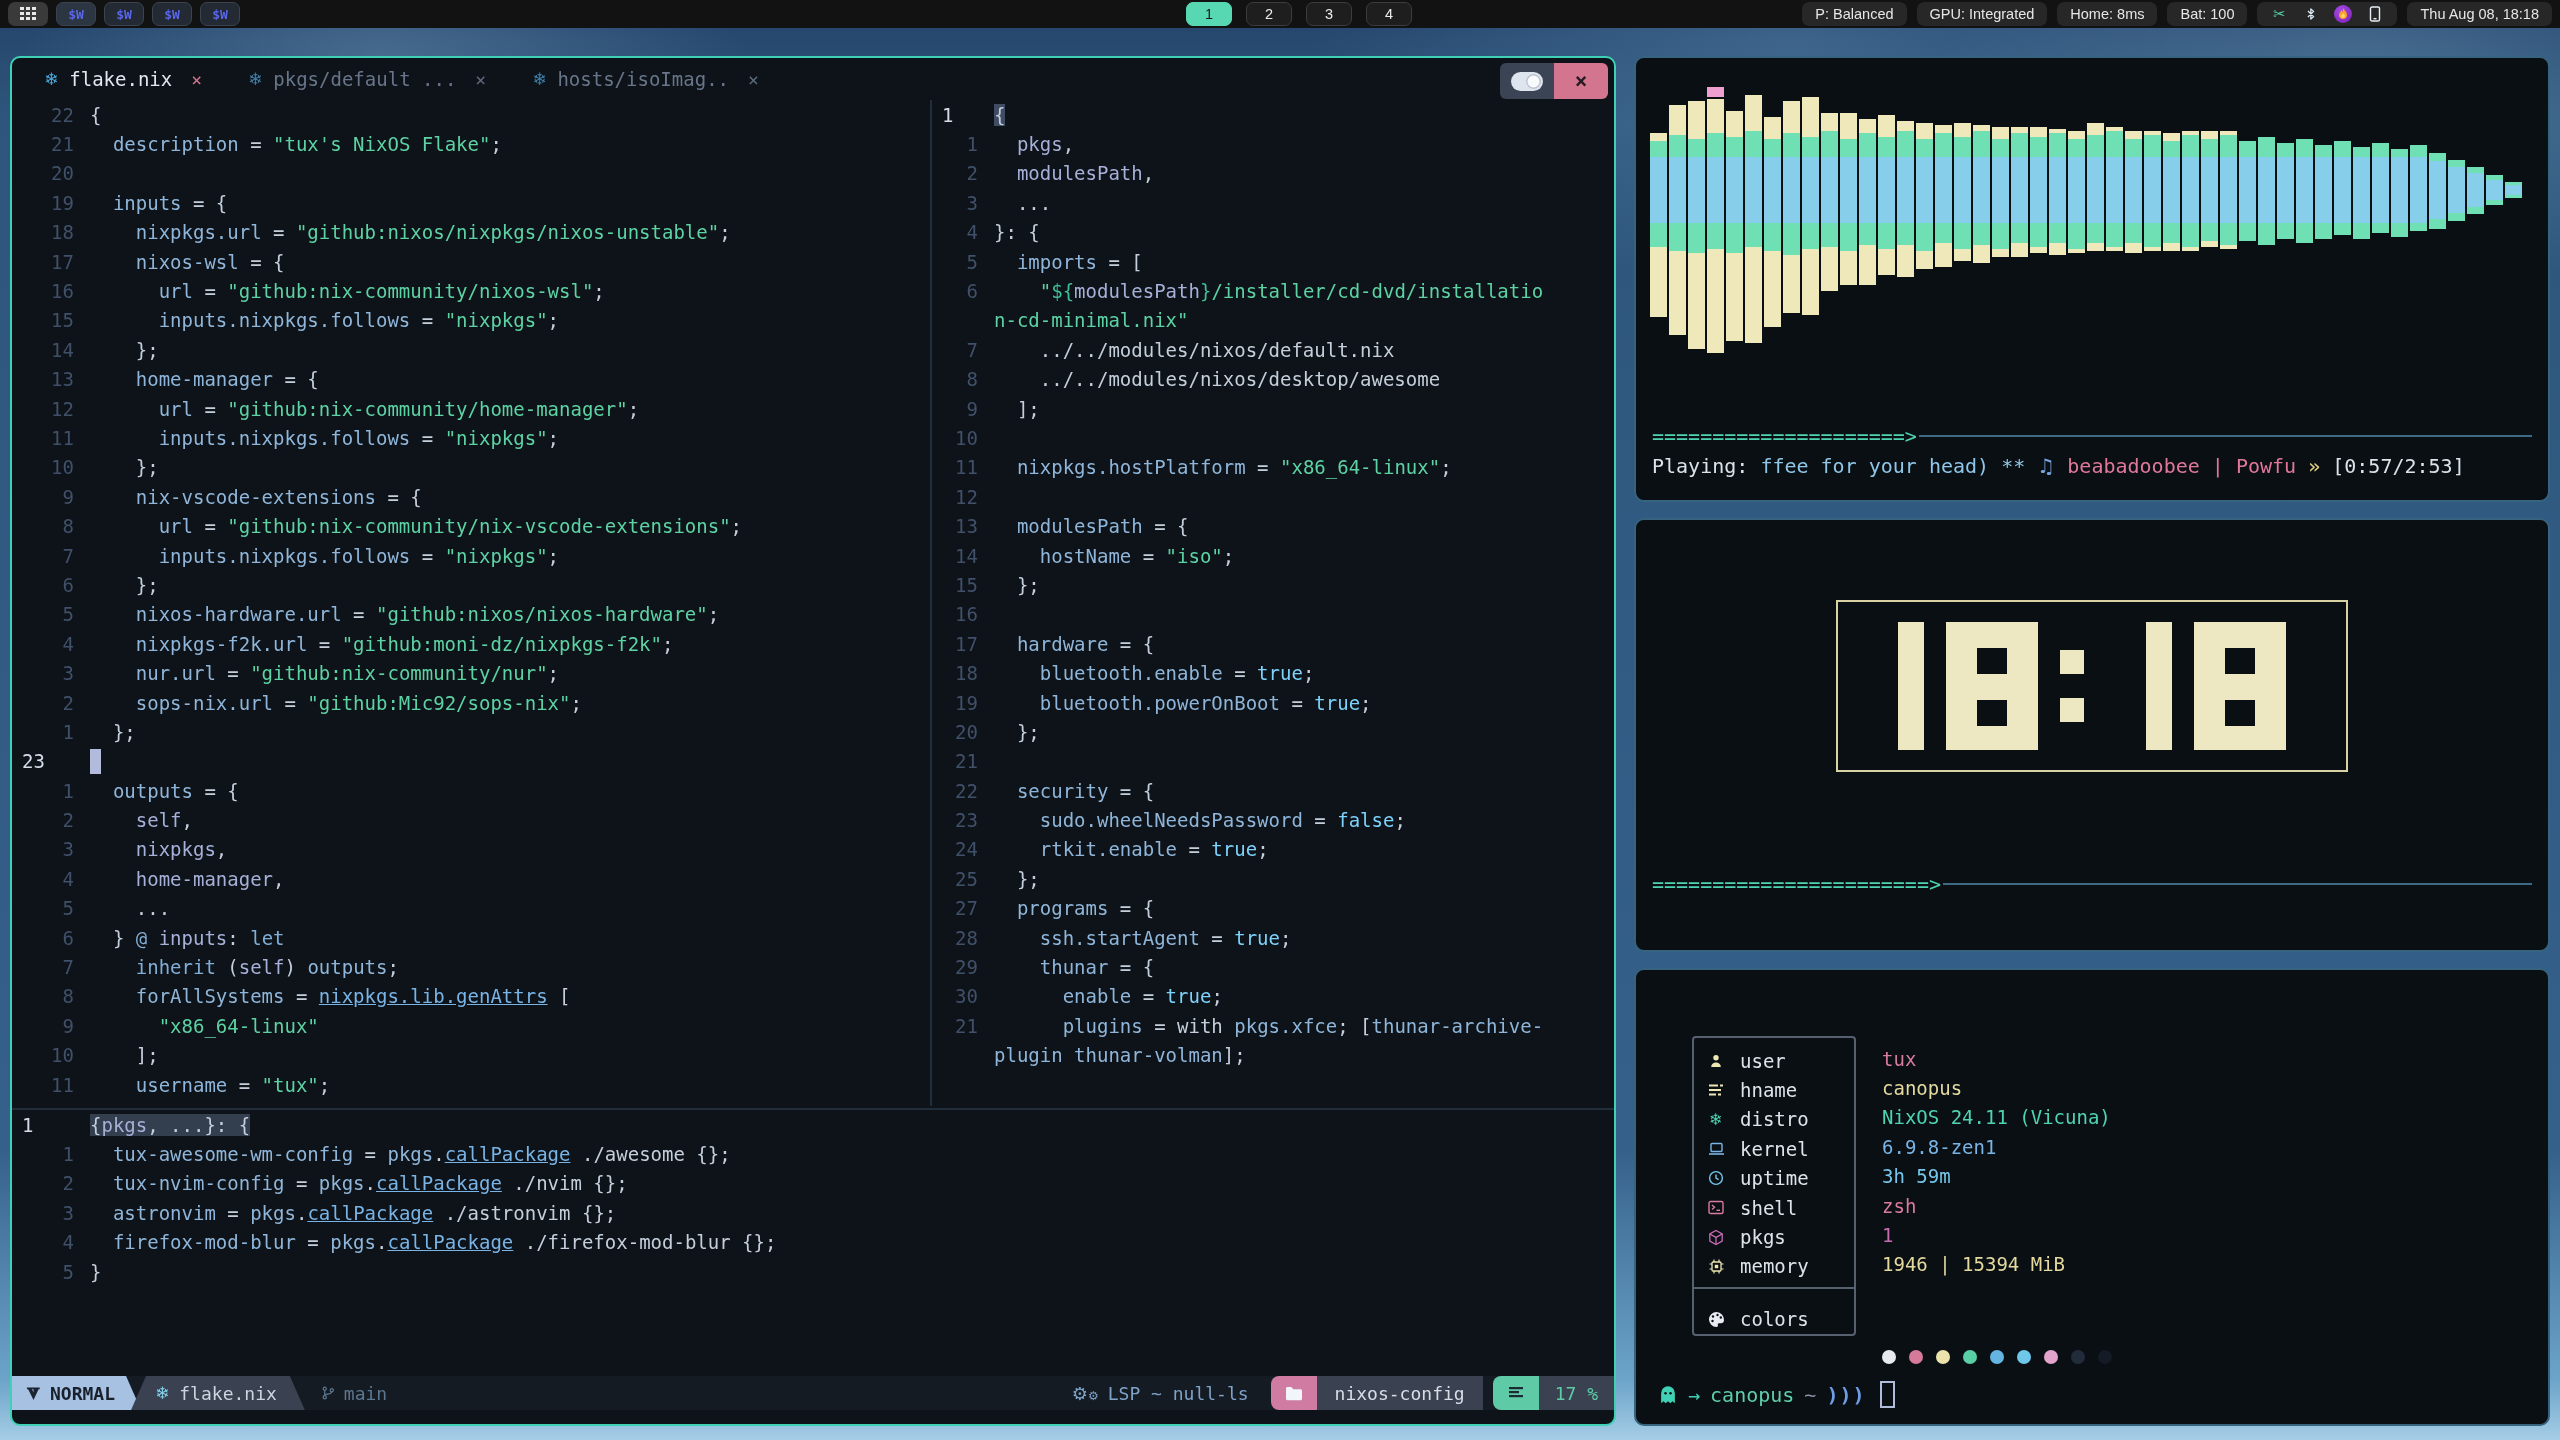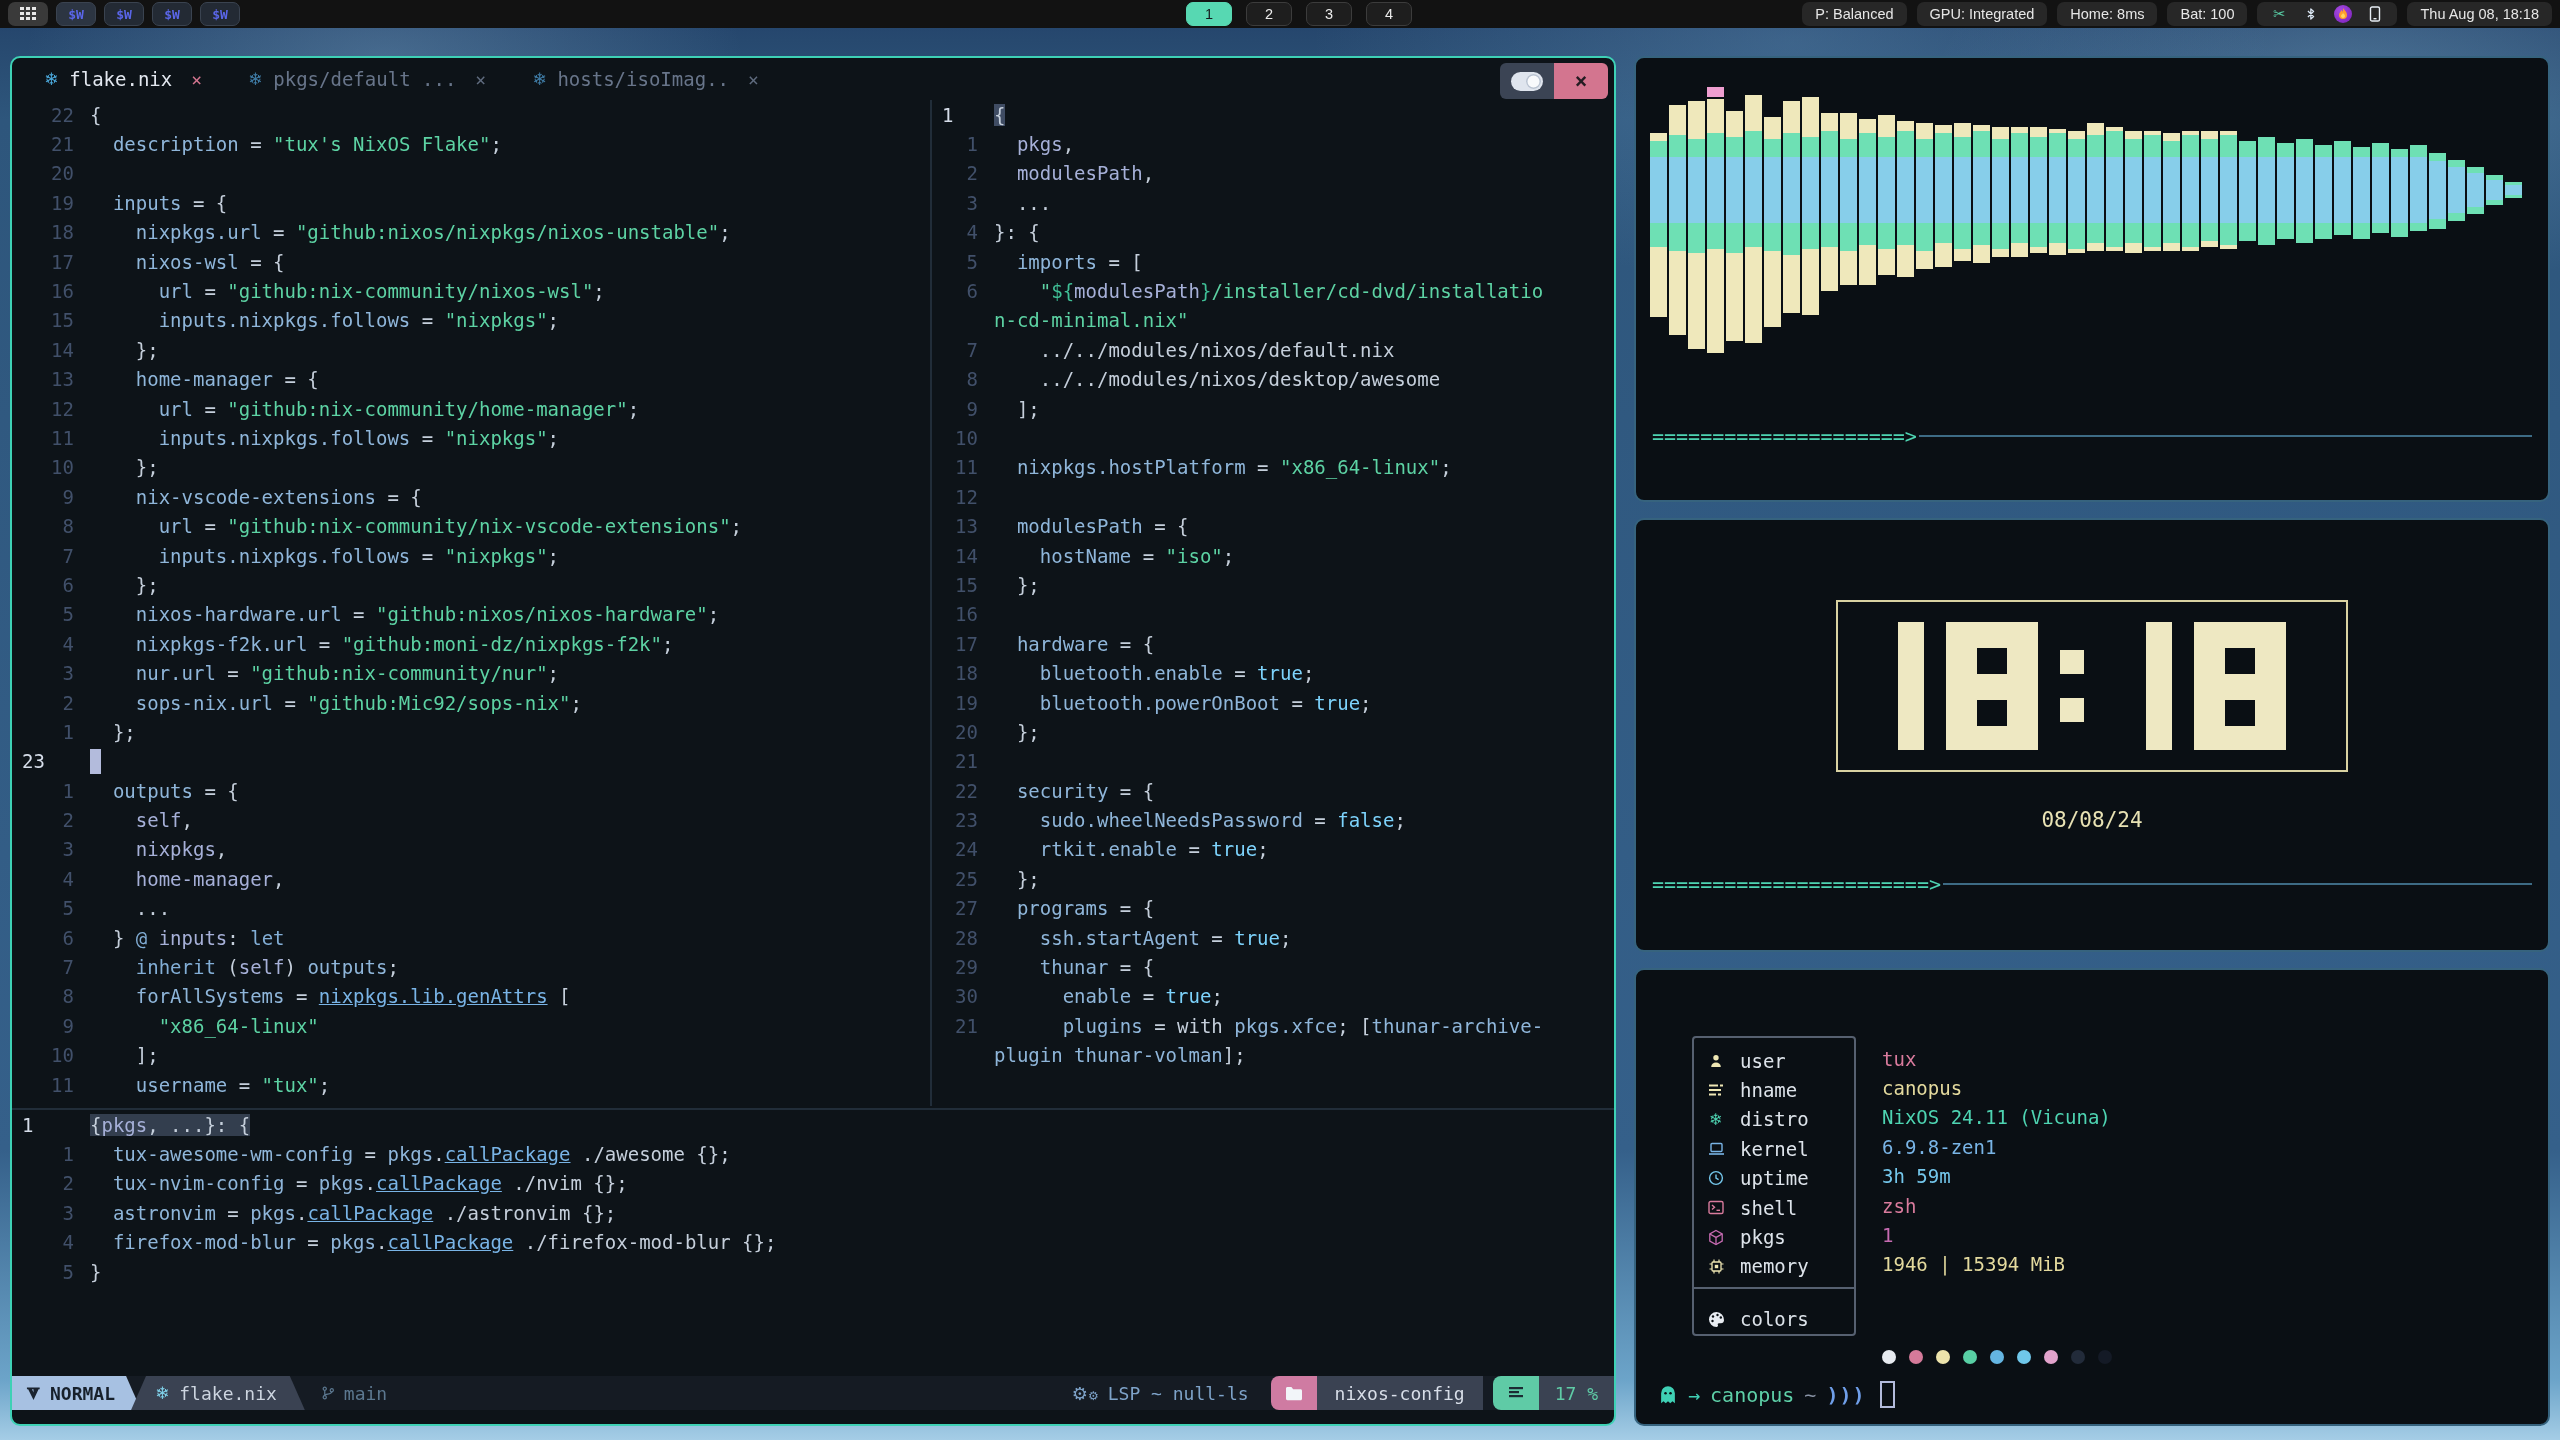--- a/index.html
+++ b/index.html
@@ -647,41 +647,41 @@
       <div class="viz-col" style="left: 855px; width: 17px; top: 0px; height: 348px;">
         <div class="viz-piece" style="top: 116px; height: 3px; background: rgb(110, 224, 180);"></div>
         <div class="viz-piece" style="top: 119px; height: 10px; background: rgb(135, 206, 234);"></div>
         <div class="viz-piece" style="top: 129px; height: 3px; background: rgb(110, 224, 180);"></div>
       </div>
     </div>
   <div class="prog-row" style="top:366px">
     <span class="prog-eq">=====================&gt;</span>
     <div class="prog-line"></div>
   </div>
+  <div class="play-row" id="play-row-1" style="top:396px"><span class="pl-w">Playing: </span><span class="pl-bl">ffee for your head) ** </span><span class="pl-note">♫</span><span class="pl-pink"> beabadoobee | Powfu </span><span class="pl-yel">» </span><span class="pl-w">[0:57/2:53]</span></div>
 </div>
 
 <div id="clock-window" class="win term-win">
   <div id="clock-box">
       <div class="digit" style="width: 26px;"></div>
       <div class="digit" style="width: 92px;">
         <div class="digit-hole" style="left: 31px; top: 26px; width: 30px; height: 26px;"></div>
         <div class="digit-hole" style="left: 31px; top: 78px; width: 30px; height: 26px;"></div>
       </div>
       <div class="colon">
         <div style="top: 28px;"></div>
         <div style="top: 76px;"></div>
       </div>
       <div class="spacer-d" style="width: 18px;"></div>
       <div class="digit" style="width: 26px;"></div>
       <div class="digit" style="width: 92px;">
         <div class="digit-hole" style="left: 31px; top: 26px; width: 30px; height: 26px;"></div>
         <div class="digit-hole" style="left: 31px; top: 78px; width: 30px; height: 26px;"></div>
       </div>
     </div>
-  <div id="clock-date">08/08/24</div>
   <div class="prog-row" style="top:352px">
     <span class="prog-eq">=======================&gt;</span>
     <div class="prog-line"></div>
   </div>
 </div>
 
 <div id="fetch-window" class="win term-win">
   <div id="fetch-box">
     <div class="fetch-rows" id="fetch-rows">
         <div class="fetch-row">

